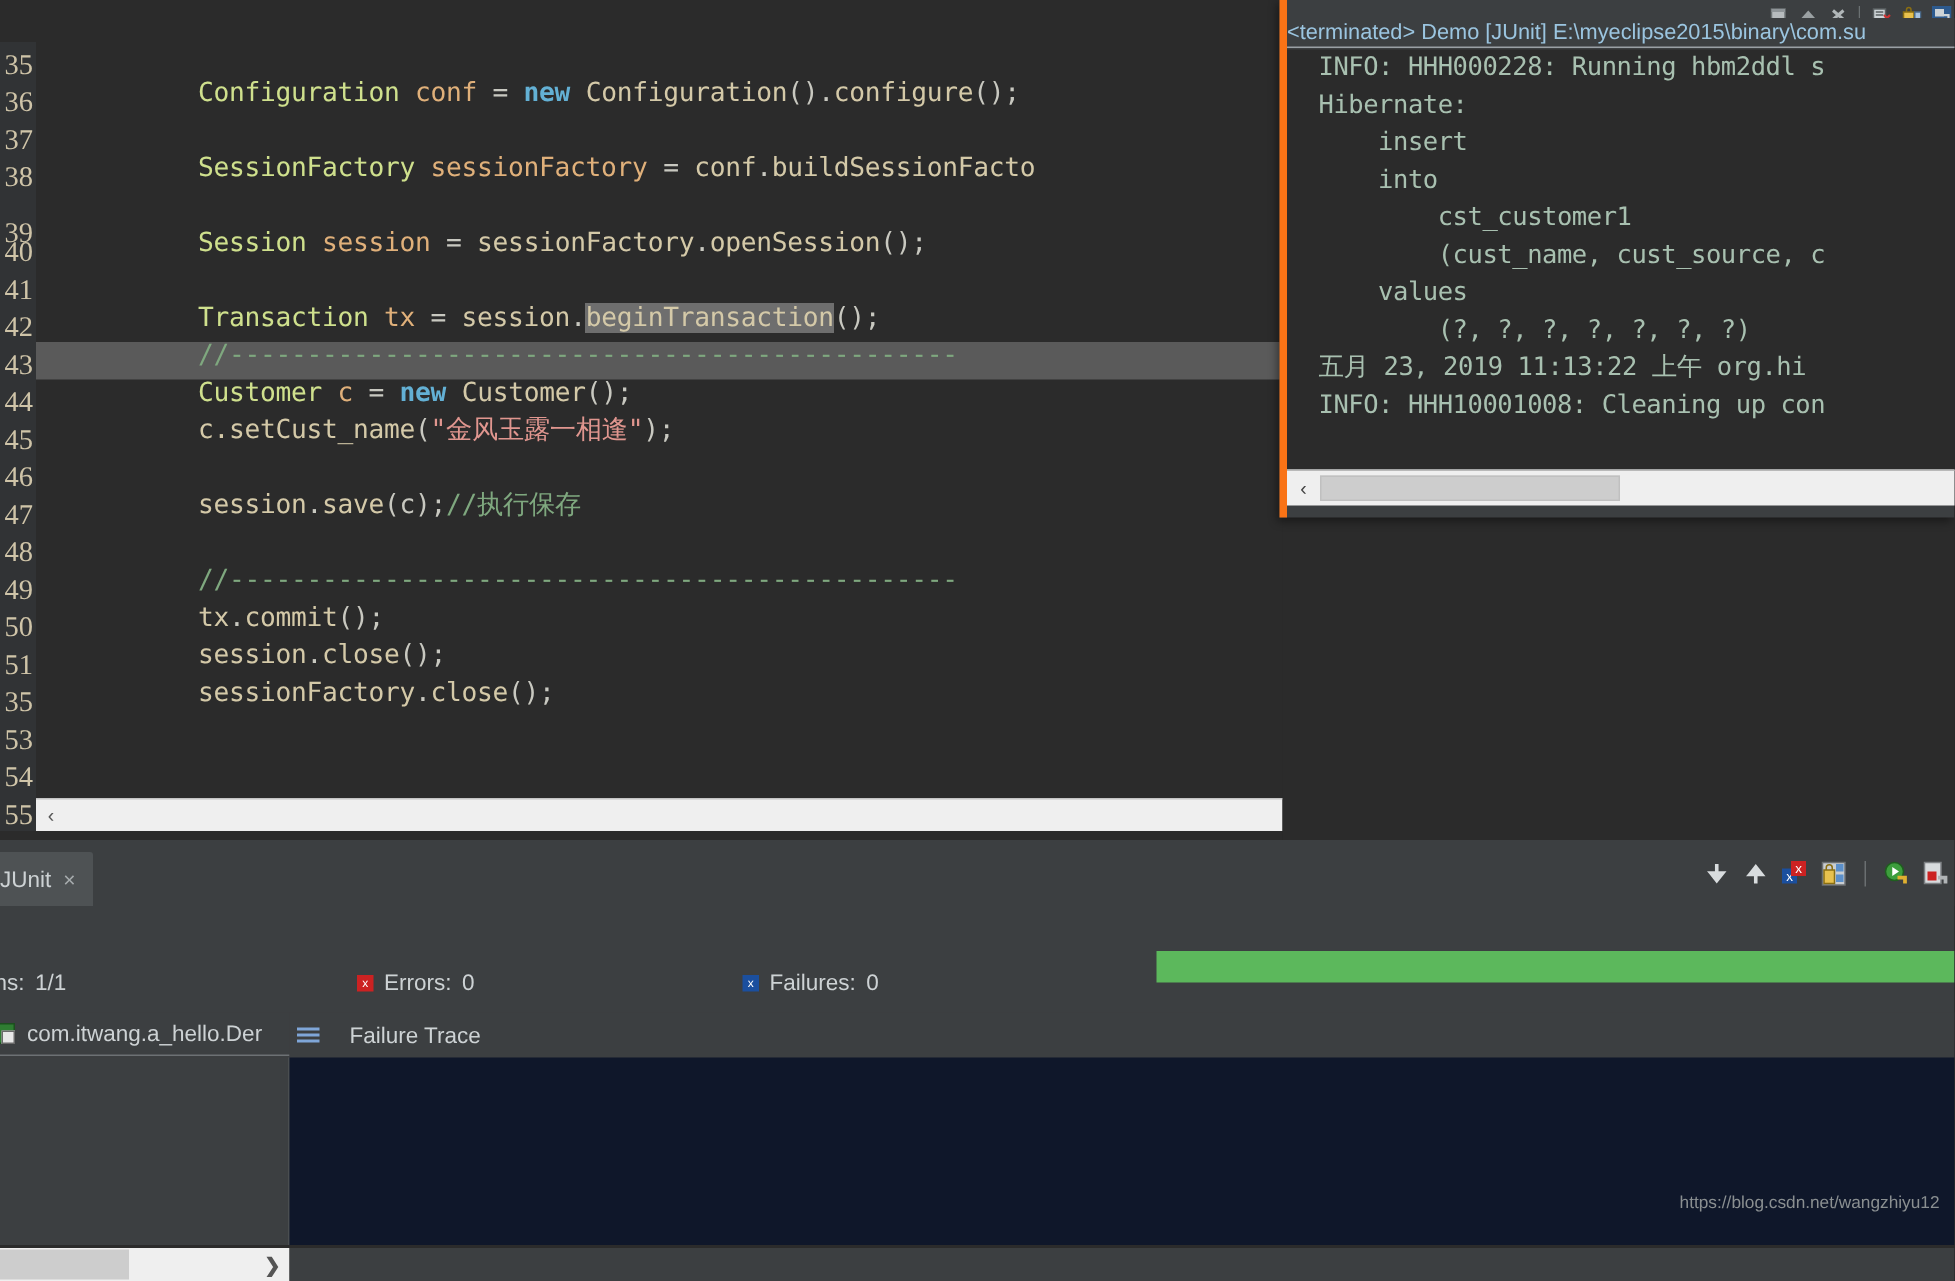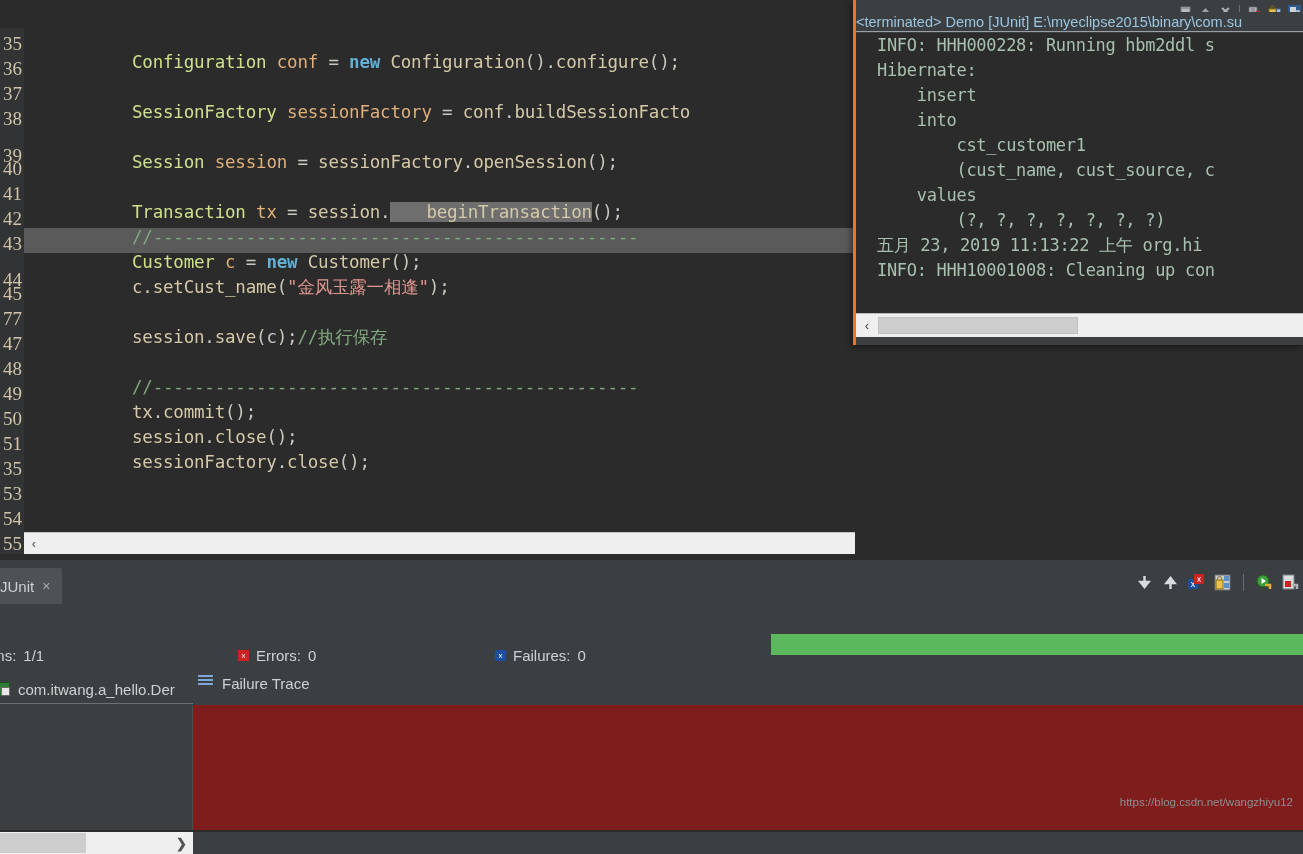--- a/index.html
+++ b/index.html
@@ -33,21 +33,21 @@
     font-size: 17.5px;
     letter-spacing: -0.2px;
     color: #b9b9b3;
     white-space: pre;
   }
   .code .row { position: absolute; left: 0; height: 25px; line-height: 25px; }
   .hl-line {
     position: absolute; left: 0; top: 228px; width: 855px; height: 25px;
     background: #5a5a5a;
   }
-  .sel-token { background: #6e6e6e; padding-left: 36px; }
+  .sel-token { background: #6e6e6e; }
   .kw   { color: #63b0d4; font-weight: bold; }
   .cls  { color: #cfe08d; }
   .var  { color: #e0b07a; }
   .fn   { color: #d4c9a8; }
   .cmt  { color: #7fa87f; }
   .str  { color: #e0968f; }
   .plain{ color: #c8c8c0; }
   .punc { color: #c8c8c0; }
 
   
@@ -61,21 +61,21 @@
     color: #555; font-size: 13px;
   }
   .ed-bottom-strip {
     position: absolute; left: 0; top: 554px; width: 855px; height: 6px; background: #2b2b2b;
   }
 
   
   .console-win {
     position: absolute; left: 853px; top: 0; width: 450px; height: 345px;
     background: #3c3f41;
-    border-left: 3px solid #f97316;
+    border-left: 5px solid #f97316;
     box-shadow: -2px 2px 6px rgba(0,0,0,0.45);
   }
   .console-toolbar {
     position: absolute; right: 0; top: 0; height: 14px; width: 150px;
     display: flex; align-items: center; justify-content: flex-end; gap: 7px;
     padding-right: 2px;
   }
   .ctb-ico { width: 13px; height: 11px; position: relative; display: inline-block; }
   .console-title {
     position: absolute; left: 0; top: 12px; width: 450px; height: 20px;
@@ -161,21 +161,21 @@
   }
   .lt-left {
     position: absolute; left: -14px; top: 0; width: 207px; height: 29px;
     background: #3c3f41; border-bottom: 1px solid #6d7174;
     display: flex; align-items: center; gap: 8px; padding-left: 10px;
     color: #cdd2d4; font-size: 15px; white-space: nowrap; overflow: hidden;
   }
   .lt-right {
     position: absolute; left: 193px; top: 0; width: 1110px; height: 30px;
     background: #3c3f41;
-    display: flex; align-items: flex-start; gap: 9px; padding-left: 5px;
+    display: flex; align-items: center; gap: 20px; padding-left: 5px;
     color: #cdd2d4; font-size: 15px; white-space: nowrap;
   }
   .hamburger { width: 15px; height: 11px; position: relative; }
   .hamburger i {
     position: absolute; left: 0; width: 15px; height: 2px; background: #7fa6d8; display: block;
   }
   .hamburger i:nth-child(1){ top: 0; }
   .hamburger i:nth-child(2){ top: 4px; }
   .hamburger i:nth-child(3){ top: 8px; }
 
@@ -186,21 +186,21 @@
     content:''; position:absolute; right:-1px; bottom:-1px; width:7px; height:7px;
     background:#e8e8e8; border:1px solid #6a6a6a;
   }
 
   .junit-left-pane {
     position: absolute; left: 0; top: 145px; width: 193px; height: 125px;
     background: #3c3f41; border-right: 1px solid #4a4e50;
   }
   .junit-right-pane {
     position: absolute; left: 193px; top: 145px; width: 1110px; height: 125px;
-    background: #7f1d1d;
+    background: #0f172a;
   }
   .watermark {
     position: absolute; right: 10px; bottom: 22px;
     color: #8a8f91; font-size: 11.5px;
   }
   .junit-bottom {
     position: absolute; left: 0; top: 270px; width: 1303px; height: 24px;
     background: #2b2b2b;
   }
   .jb-hscroll {
@@ -223,23 +223,23 @@
     <div class="gutter" id="gutter">
         <div class="ln" style="top: 6px;">35</div>
         <div class="ln" style="top: 31px;">36</div>
         <div class="ln" style="top: 56px;">37</div>
         <div class="ln" style="top: 81px;">38</div>
         <div class="ln" style="top: 118px;">39</div>
         <div class="ln" style="top: 131px;">40</div>
         <div class="ln" style="top: 156px;">41</div>
         <div class="ln" style="top: 181px;">42</div>
         <div class="ln" style="top: 206px;">43</div>
-        <div class="ln" style="top: 242px;">44</div>
+        <div class="ln" style="top: 231px;">44</div>
         <div class="ln" style="top: 256px;">45</div>
-        <div class="ln" style="top: 281px;">77</div>
+        <div class="ln" style="top: 281px;">46</div>
         <div class="ln" style="top: 306px;">47</div>
         <div class="ln" style="top: 331px;">48</div>
         <div class="ln" style="top: 356px;">49</div>
         <div class="ln" style="top: 381px;">50</div>
         <div class="ln" style="top: 406px;">51</div>
         <div class="ln" style="top: 431px;">35</div>
         <div class="ln" style="top: 456px;">53</div>
         <div class="ln" style="top: 481px;">54</div>
         <div class="ln" style="top: 506px;">55</div>
       </div>

